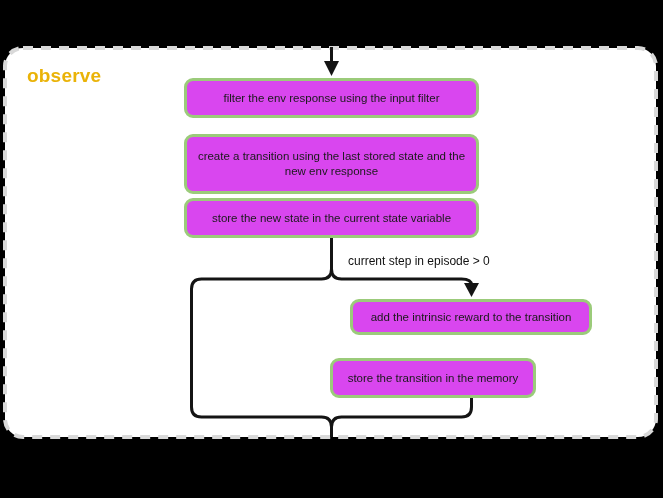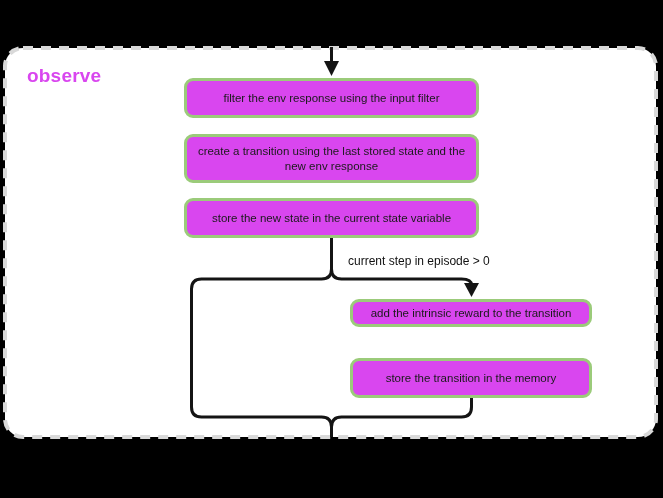--- a/index.html
+++ b/index.html
@@ -11,45 +11,45 @@
     overflow: hidden;
   }
   .stage { position: absolute; inset: 0; width: 663px; height: 498px; }
   svg.diagram { position: absolute; left: 0; top: 0; width: 663px; height: 498px; display: block; }
 
   .group-title {
     position: absolute;
     left: 27px; top: 65px;
     font-size: 19px;
     font-weight: bold;
-    color: #d946ef;
+    color: #eab308;
     letter-spacing: 0.2px;
   }
 
   .node {
     position: absolute;
     background: #d946ef;
     border: 3px solid #9bcb7a;
     border-radius: 9px;
     box-sizing: border-box;
     display: flex;
     align-items: center;
     justify-content: center;
     text-align: center;
     font-size: 11.5px;
     line-height: 1.3;
     color: #1a1a1a;
     padding: 2px 6px;
     white-space: pre-line;
   }
   .node-1 { left: 184px; top: 78px;  width: 295px; height: 40px; }
-  .node-2 { left: 184px; top: 134px; width: 295px; height: 49px; }
+  .node-2 { left: 184px; top: 134px; width: 295px; height: 60px; }
   .node-3 { left: 184px; top: 198px; width: 295px; height: 40px; }
-  .node-4 { left: 350px; top: 299px; width: 242px; height: 28px; }
-  .node-5 { left: 350px; top: 358px; width: 242px; height: 40px; }
+  .node-4 { left: 350px; top: 299px; width: 242px; height: 36px; }
+  .node-5 { left: 330px; top: 358px; width: 206px; height: 40px; }
 
   .condition-label {
     position: absolute;
     left: 348px; top: 254px;
     font-size: 12px;
     font-weight: normal;
     color: #111111;
     white-space: nowrap;
   }
 </style>

